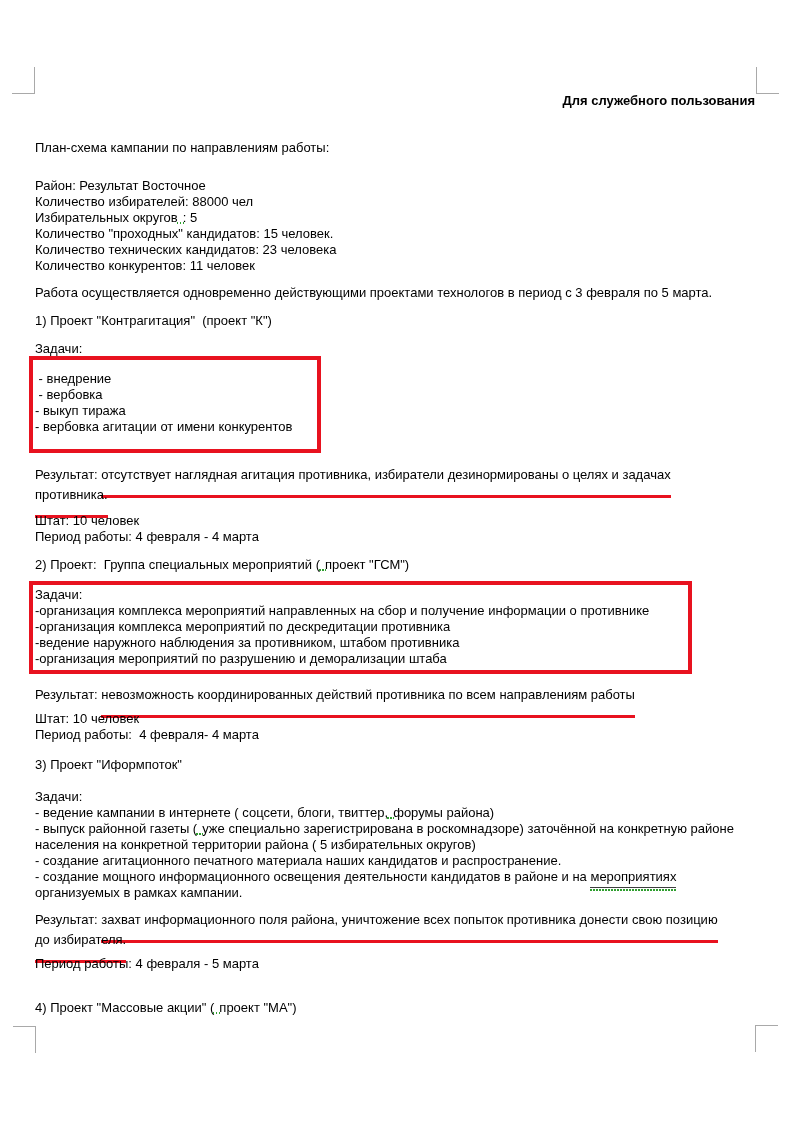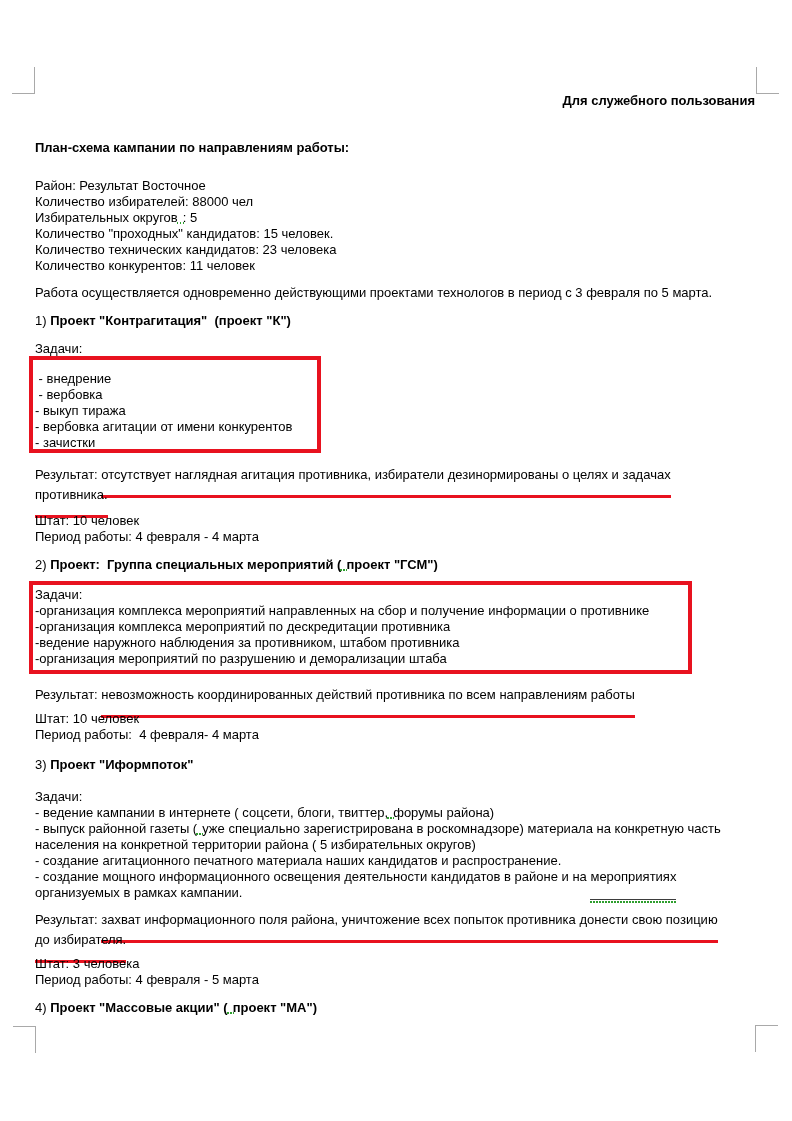--- a/index.html
+++ b/index.html
@@ -2,33 +2,33 @@
 <html style="--annotation-red: #e8121f; --squiggle-green: #2e9e2e; --corner-gray: #a9a9a9;"><head>
 <meta charset="utf-8">
 <style>
   html,body{margin:0;padding:0;background:#ffffff;}
   .page{
     position:relative;width:792px;height:1097px;background:#fff;overflow:hidden;
     font-family:"Liberation Sans","DejaVu Sans",sans-serif;font-size:13px;color:#000;
   }
   .block{position:absolute;left:35px;line-height:16px;}
   .line{white-space:pre;}
-  .b{font-weight:bold;}
+  .b{font-weight:normal;}
   .clsf{left:auto;right:37px;top:93px;font-weight:bold;}
   
   .rbox{position:absolute;border:4px solid var(--annotation-red);background:transparent;}
   
   .ured{border-bottom:3px solid var(--annotation-red);padding-bottom:13px;}
   .rline{white-space:pre;line-height:20px;}
   
   .sqspace{display:inline-block;width:5px;height:10px;position:relative;}
   .sqspace::after{content:"";position:absolute;left:-1px;right:-1px;bottom:-2px;height:2px;
     background:repeating-linear-gradient(90deg,var(--squiggle-green) 0 1.5px,transparent 1.5px 3px);}
   
-  .uword{position:relative;border-bottom:1px solid #3d3d3d;padding-bottom:15px;}
+  .uword{position:relative;border-bottom:1px solid #3d3d3d;padding-bottom:3px;}
   .uword::after{content:"";position:absolute;left:0;right:0;bottom:-4px;height:2px;
     background:repeating-linear-gradient(90deg,var(--squiggle-green) 0 1.5px,transparent 1.5px 3px);}
   
   .cm{position:absolute;width:22px;height:26px;border:0 solid var(--corner-gray);}
   .cm-tl{left:12px;top:67px;border-right-width:1px;border-bottom-width:1px;}
   .cm-tr{left:756px;top:67px;border-left-width:1px;border-bottom-width:1px;}
   .cm-bl{left:13px;top:1026px;border-right-width:1px;border-top-width:1px;}
   .cm-br{left:755px;top:1025px;border-left-width:1px;border-top-width:1px;}
 </style>
 </head>
@@ -58,21 +58,20 @@
 
   <div class="block line" style="top:313px"><span>1) </span><span class="b">Проект "Контрагитация"  (проект "К")</span></div>
   <div class="block line" style="top:341px">Задачи:</div>
 
   <div class="rbox" style="left:29px;top:356px;width:284px;height:89px"></div>
   <div class="block" style="top:371px">
     <div class="line"> - внедрение</div>
     <div class="line"> - вербовка</div>
     <div class="line">- выкуп тиража</div>
     <div class="line">- вербовка агитации от имени конкурентов</div>
-    <div class="line">- зачистки</div>
   </div>
 
   <div class="block" style="top:465px">
     <div class="rline"><span>Результат: </span><span class="ured">отсутствует наглядная агитация противника, избиратели дезинормированы о целях и задачах</span></div>
     <div class="rline"><span class="ured">противника.</span></div>
   </div>
 
   <div class="block" style="top:513px">
     <div class="line">Штат: 10 человек</div>
     <div class="line">Период работы: 4 февраля - 4 марта</div>
@@ -96,32 +95,31 @@
   <div class="block" style="top:711px">
     <div class="line">Штат: 10 человек</div>
     <div class="line">Период работы:  4 февраля- 4 марта</div>
   </div>
 
   <div class="block line" style="top:757px"><span>3) </span><span class="b">Проект "Иформпоток"</span></div>
 
   <div class="block" style="top:789px">
     <div class="line">Задачи:</div>
     <div class="line"><span>- ведение кампании в интернете ( соцсети, блоги, твиттер,</span><span class="sqspace"></span><span>форумы района)</span></div>
-    <div class="line"><span>- выпуск районной газеты (</span><span class="sqspace"></span><span>уже специально зарегистрирована в роскомнадзоре) материала на конкретную часть</span></div>
+    <div class="line"><span>- выпуск районной газеты (</span><span class="sqspace"></span><span>уже специально зарегистрирована в роскомнадзоре) заточённой на конкретную районе</span></div>
     <div class="line">населения на конкретной территории района ( 5 избирательных округов)</div>
     <div class="line">- создание агитационного печатного материала наших кандидатов и распространение.</div>
     <div class="line"><span>- создание мощного информационного освещения деятельности кандидатов в районе и на </span><span class="uword">мероприятиях</span></div>
     <div class="line">организуемых в рамках кампании.</div>
   </div>
 
   <div class="block" style="top:910px">
     <div class="rline"><span>Результат: </span><span class="ured">захват информационного поля района, уничтожение всех попыток противника донести свою позицию</span></div>
     <div class="rline"><span class="ured">до избирателя.</span></div>
   </div>
 
   <div class="block" style="top:956px">
-    <div class="line">Штат: 3 человека</div>
     <div class="line">Период работы: 4 февраля - 5 марта</div>
   </div>
 
   <div class="block line" style="top:1000px"><span>4) </span><span class="b">Проект "Массовые акции" (</span><span class="sqspace"></span><span class="b">проект "МА")</span></div>
 
 </div>
 
 </body></html>

